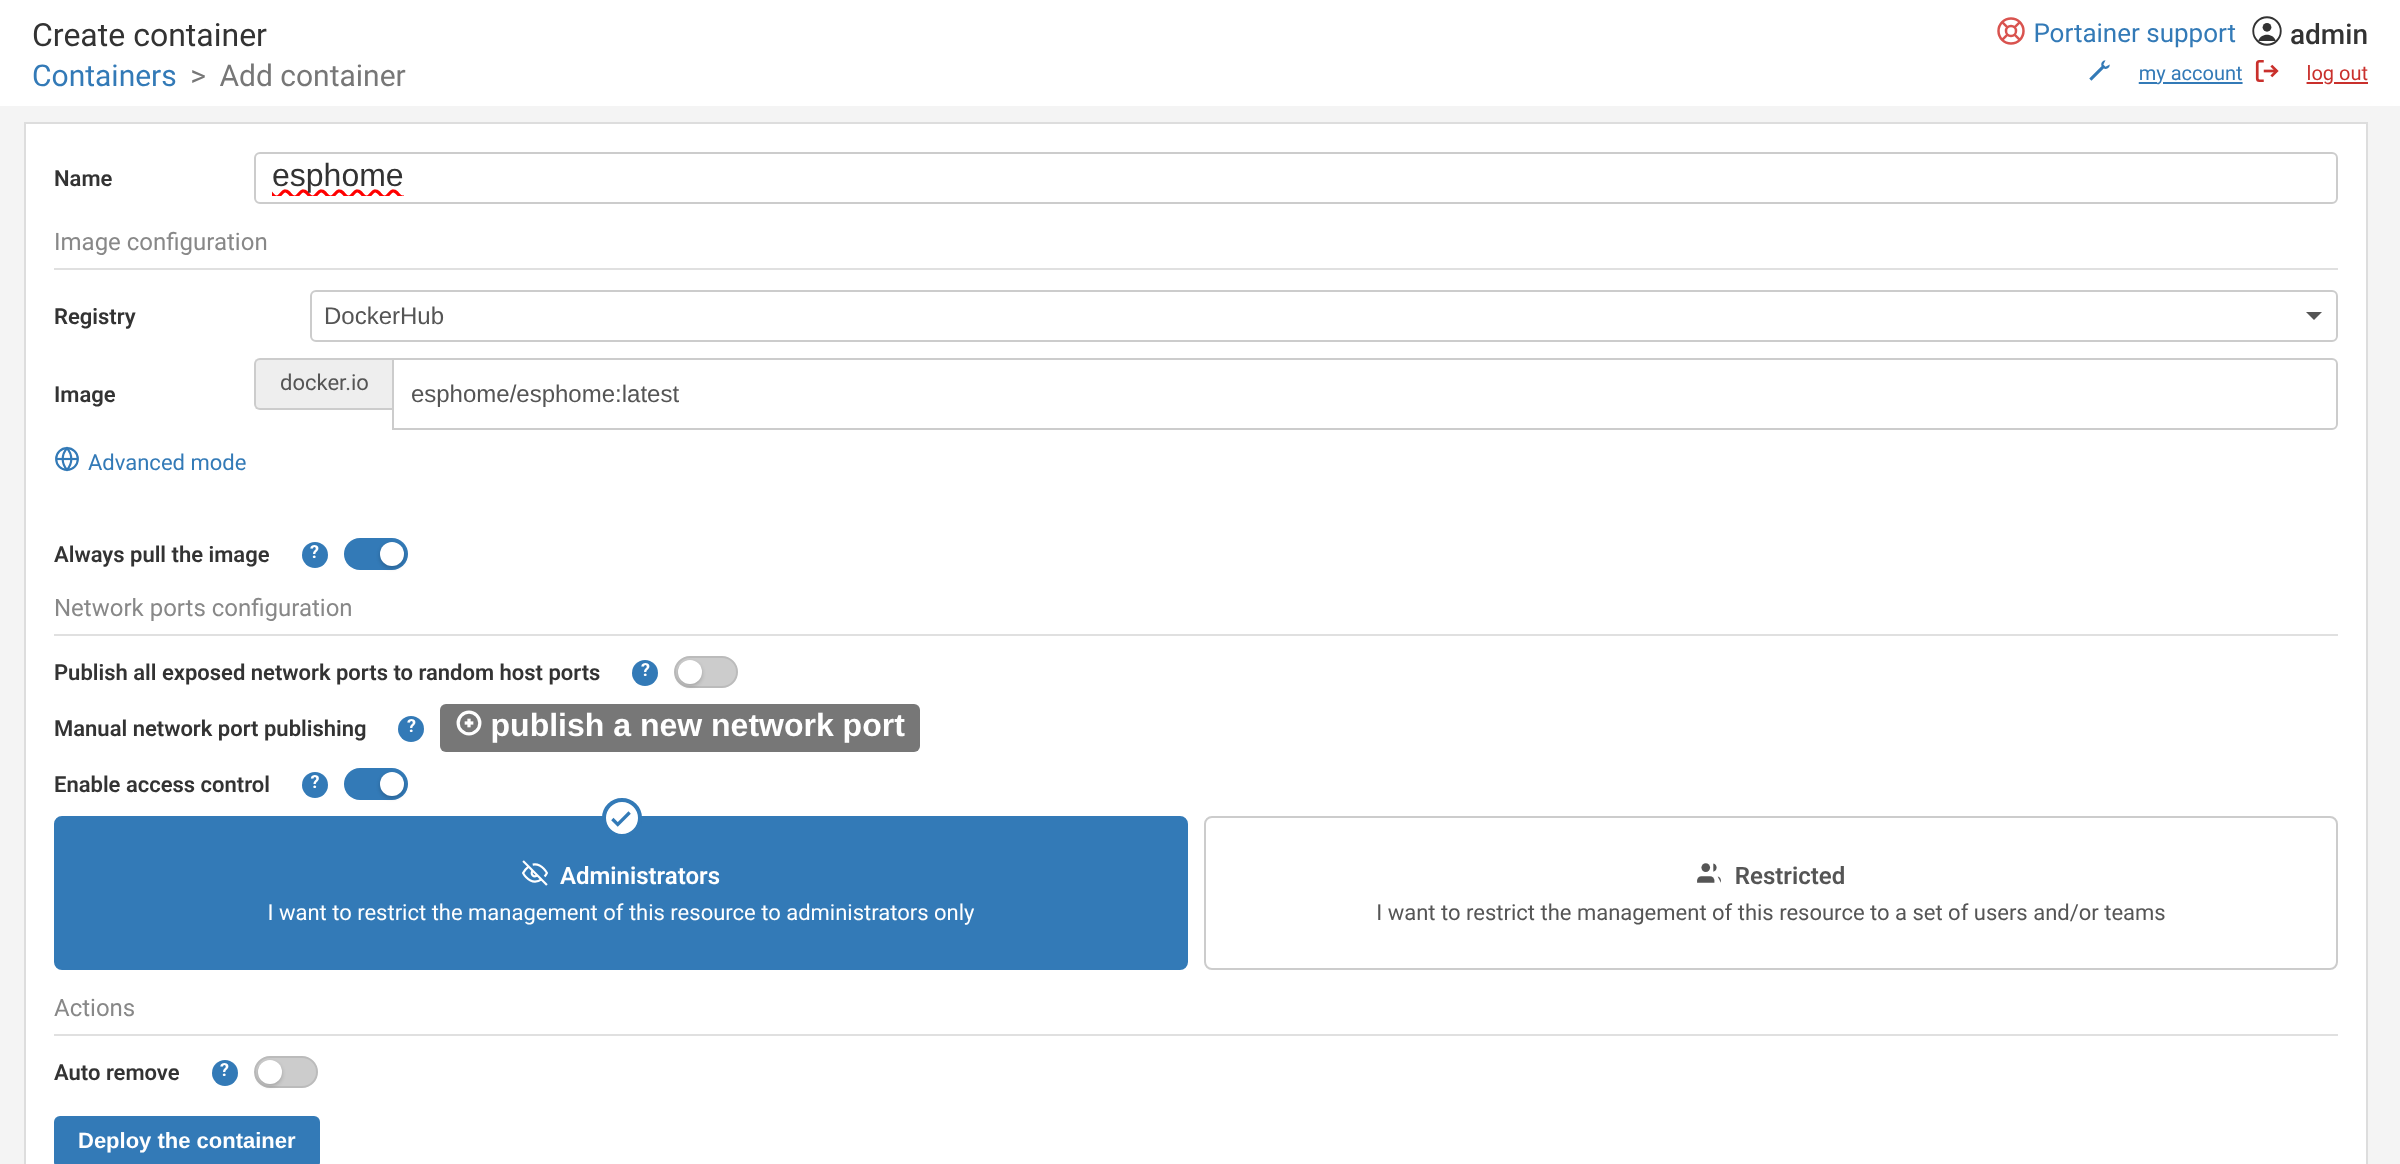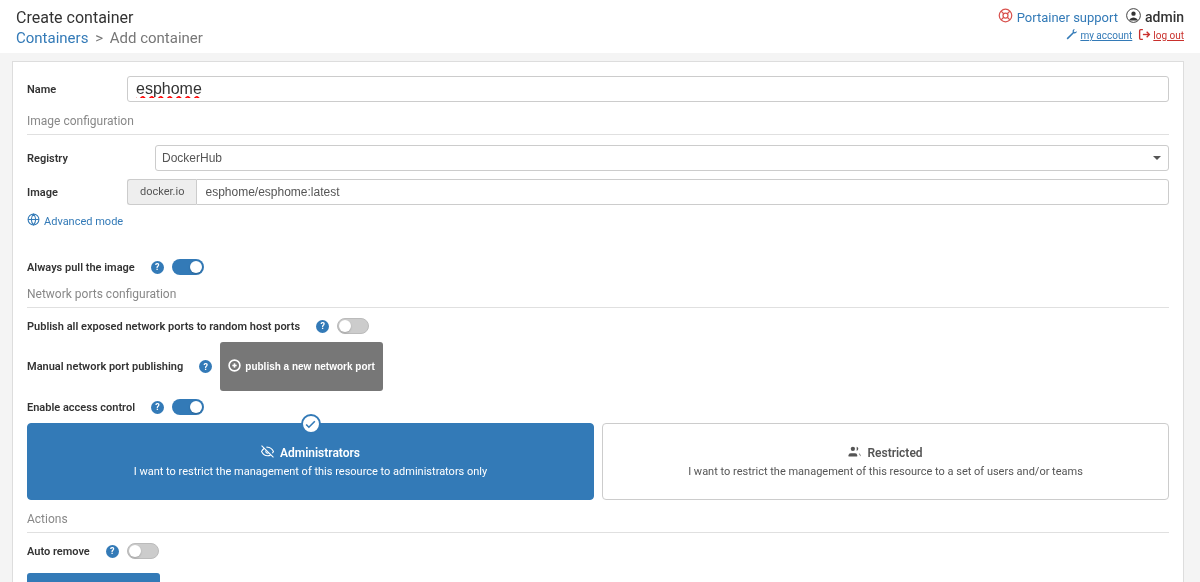--- a/index.html
+++ b/index.html
@@ -11,55 +11,55 @@
     .breadcrumb { font-size: 15px; }
     .breadcrumb a { color: #337ab7; text-decoration: none; }
     .breadcrumb .sep { color: #777; margin: 0 3px; }
     .breadcrumb .current { color: #777; }
     
     .header-right { text-align: right; font-size: 11px; }
     .top-line { display: flex; align-items: center; justify-content: flex-end; gap: 8px; margin-bottom: 2px; }
     .support-link { color: #337ab7; text-decoration: none; display: inline-flex; align-items: center; gap: 4px; font-size: 13px; }
     .user-label { color: #333; display: inline-flex; align-items: center; gap: 4px; font-size: 14px; font-weight: 500; }
     .sub-links { display: flex; justify-content: flex-end; gap: 6px; }
-    .sub-links a { color: #337ab7; text-decoration: underline; font-size: 10px; display: inline-flex; align-items: center; gap: 2px; }
+    .sub-links a { color: #337ab7; text-decoration: underline; font-size: 10px; display: inline-flex; align-items: center; gap: 13px; }
     .sub-links a.logout { color: #c9302c; }
     
     .content-wrap { padding: 8px 16px 16px 12px; }
     .panel { background: #fff; border: 1px solid #ddd; padding: 14px 14px 14px 14px; }
     
     .form-row { display: flex; align-items: center; margin-bottom: 8px; }
     .form-label { width: 100px; font-size: 11px; color: #333; font-weight: 600; }
     .form-input-wrap { flex: 1; }
     .form-input { width: 100%; height: 26px; border: 1px solid #ccc; border-radius: 3px; padding: 0 8px; font-size: 16px; color: #555; }
     .form-input.redish { color: #333; text-decoration: underline wavy red; text-decoration-skip-ink: none; }
     .form-select { width: 100%; height: 26px; border: 1px solid #ccc; border-radius: 3px; padding: 0 6px; font-size: 12px; color: #555; background: #fff; appearance: none; position: relative; }
     .select-wrap { flex: 1; position: relative; padding-left: 28px; }
     .select-wrap::after { content: ''; position: absolute; right: 8px; top: 50%; transform: translateY(-50%); border-left: 4px solid transparent; border-right: 4px solid transparent; border-top: 4px solid #555; pointer-events: none; }
     
     .image-row { display: flex; flex: 1; }
     .image-prefix { background: #eee; border: 1px solid #ccc; border-right: none; border-radius: 3px 0 0 3px; height: 26px; line-height: 24px; padding: 0 12px; font-size: 11px; color: #555; }
-    .image-input { flex: 1; height: 26px; border: 1px solid #ccc; border-radius: 0 3px 3px 0; padding: 0 8px; font-size: 12px; color: #555; }
+    .image-input { flex: 1; height: 36px; border: 1px solid #ccc; border-radius: 0 3px 3px 0; padding: 0 8px; font-size: 12px; color: #555; }
     
     .section-header { font-size: 12px; color: #888; font-weight: normal; border-bottom: 1px solid #e0e0e0; padding-bottom: 6px; margin: 12px 0 10px 0; }
     
     .advanced-link { color: #337ab7; font-size: 11px; text-decoration: none; display: inline-flex; align-items: center; gap: 4px; margin-bottom: 16px; }
     
     .toggle-row { display: flex; align-items: center; margin-bottom: 8px; gap: 8px; }
     .toggle-label { font-size: 11px; font-weight: 600; color: #333; display: inline-flex; align-items: center; gap: 16px; justify-content: space-between; }
     .help-icon { display: inline-flex; width: 13px; height: 13px; border-radius: 50%; background: #337ab7; color: #fff; font-size: 9px; align-items: center; justify-content: center; font-weight: bold; }
     
     .toggle { width: 32px; height: 16px; border-radius: 10px; position: relative; cursor: pointer; }
     .toggle.on { background: #337ab7; }
     .toggle.off { background: #ccc; border: 1px solid #bbb; }
     .toggle-knob { width: 12px; height: 12px; background: #fff; border-radius: 50%; position: absolute; top: 50%; transform: translateY(-50%); box-shadow: 0 1px 2px rgba(0,0,0,.2); }
     .toggle.on .toggle-knob { right: 2px; }
     .toggle.off .toggle-knob { left: 1px; }
     
-    .pill-button { background: #777; color: #fff; border: none; border-radius: 3px; padding: 17px 8px; font-size: 10px; font-weight: 600; display: inline-flex; align-items: center; gap: 4px; cursor: pointer; }
+    .pill-button { background: #777; color: #fff; border: none; border-radius: 3px; padding: 3px 8px; font-size: 16px; font-weight: 600; display: inline-flex; align-items: center; gap: 4px; cursor: pointer; }
     
     .access-cards { display: flex; gap: 8px; margin-top: 6px; }
     .access-card { flex: 1; border: 1px solid #337ab7; border-radius: 4px; padding: 21px; text-align: center; position: relative; cursor: pointer; }
     .access-card.selected { background: #337ab7; color: #fff; }
     .access-card.unselected { background: #fff; color: #555; border-color: #ccc; }
     .card-title { font-weight: 600; font-size: 12px; display: inline-flex; align-items: center; gap: 6px; justify-content: center; margin-bottom: 4px; }
     .card-desc { font-size: 11px; }
     .check-circle { position: absolute; top: -10px; left: 50%; transform: translateX(-50%); width: 20px; height: 20px; border-radius: 50%; background: #fff; border: 2px solid #337ab7; display: flex; align-items: center; justify-content: center; color: #337ab7; font-size: 11px; }
     
     .deploy-btn { background: #337ab7; color: #fff; border: none; border-radius: 3px; padding: 7px 12px; font-size: 11px; font-weight: 600; cursor: pointer; margin-top: 6px; }

